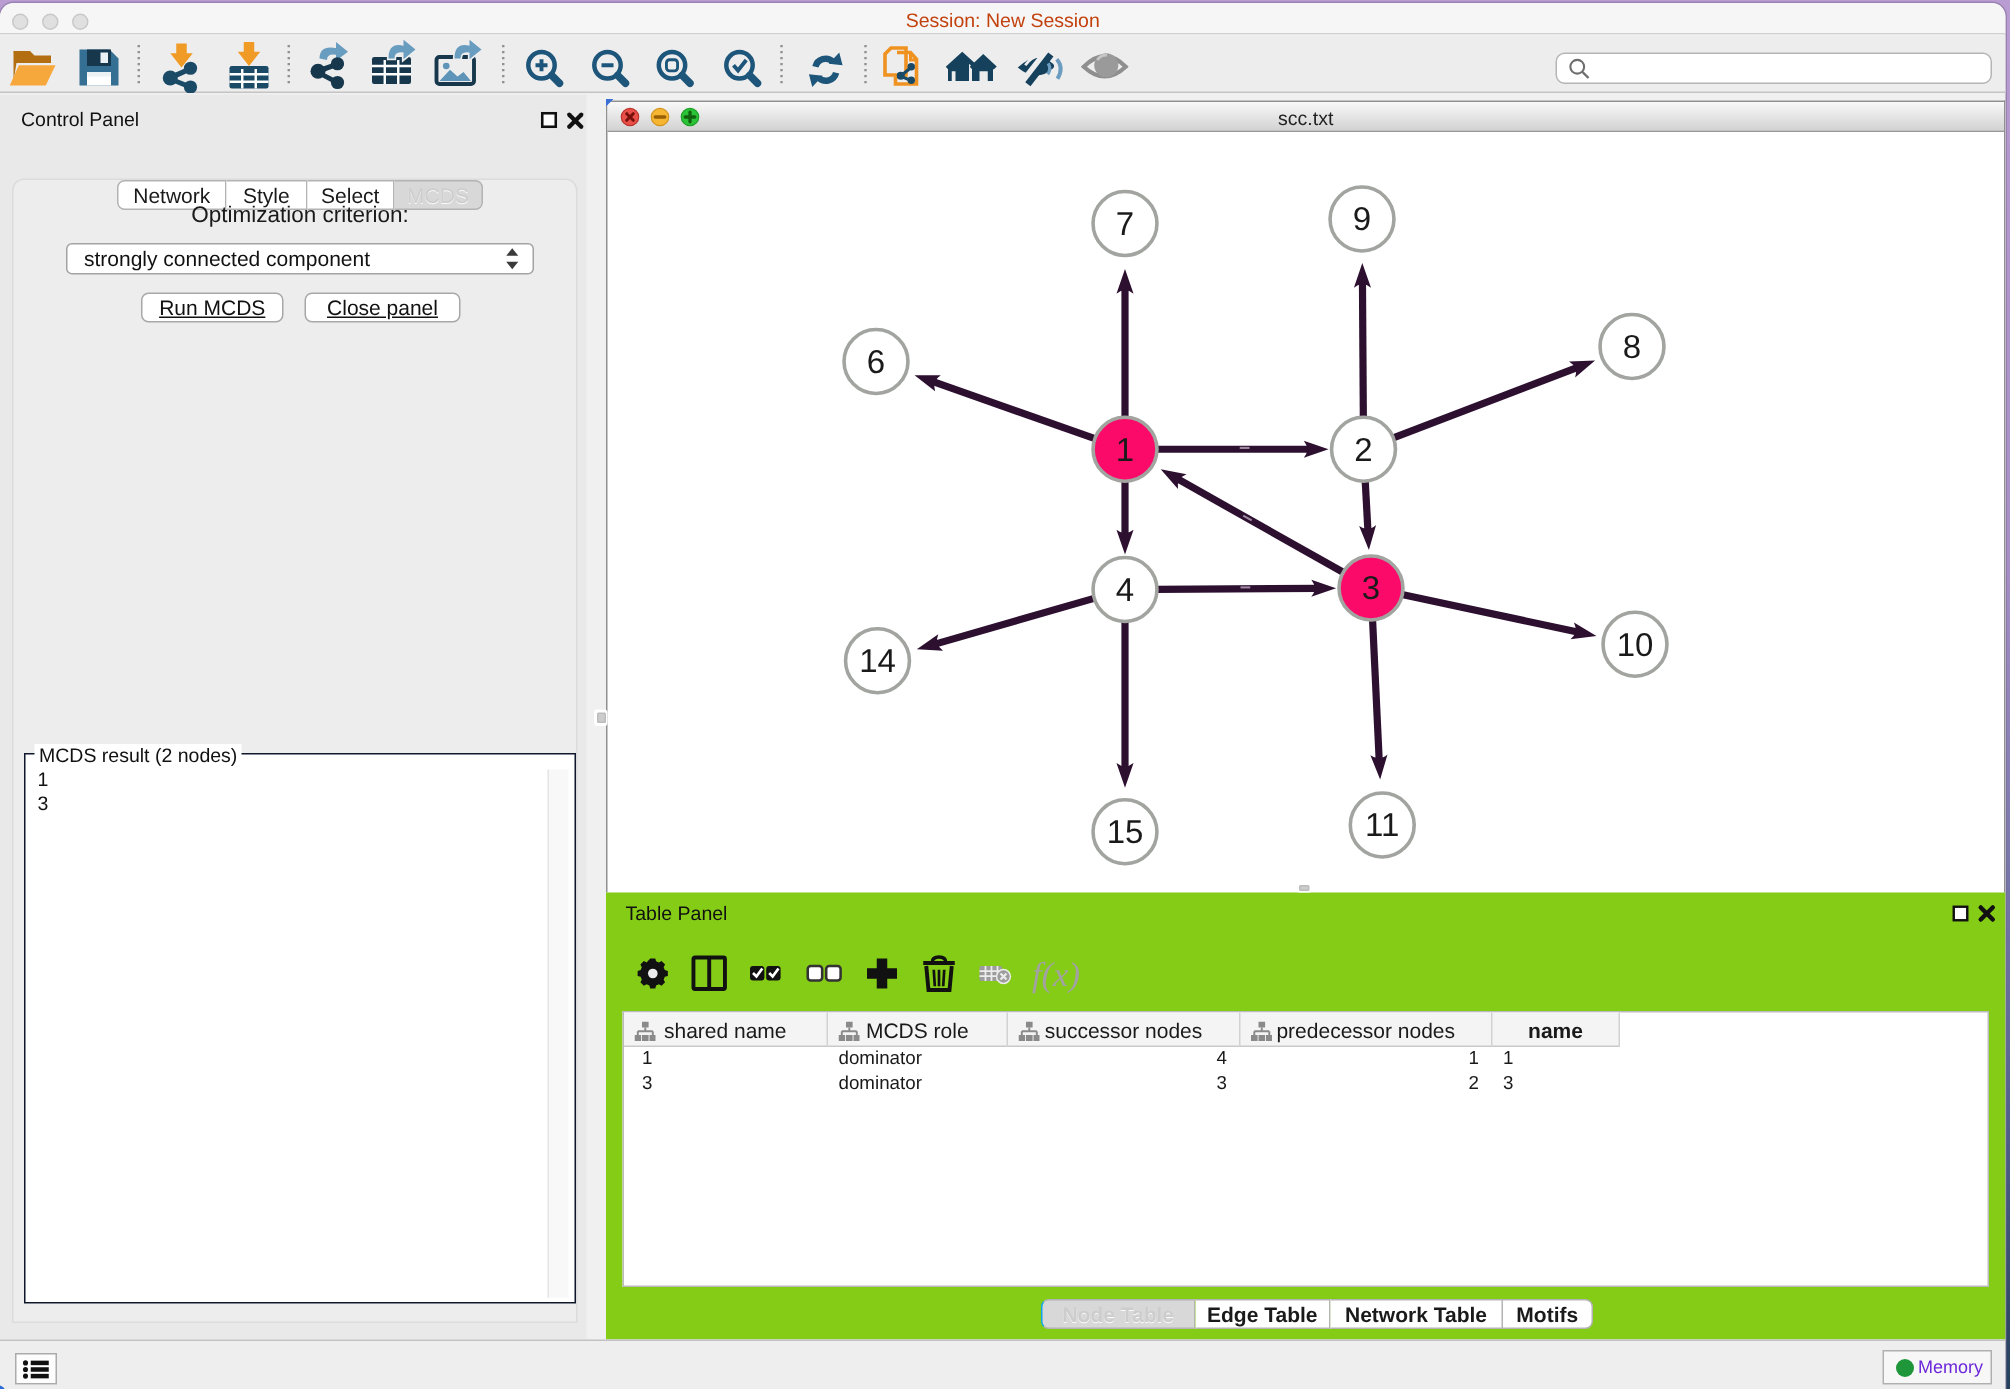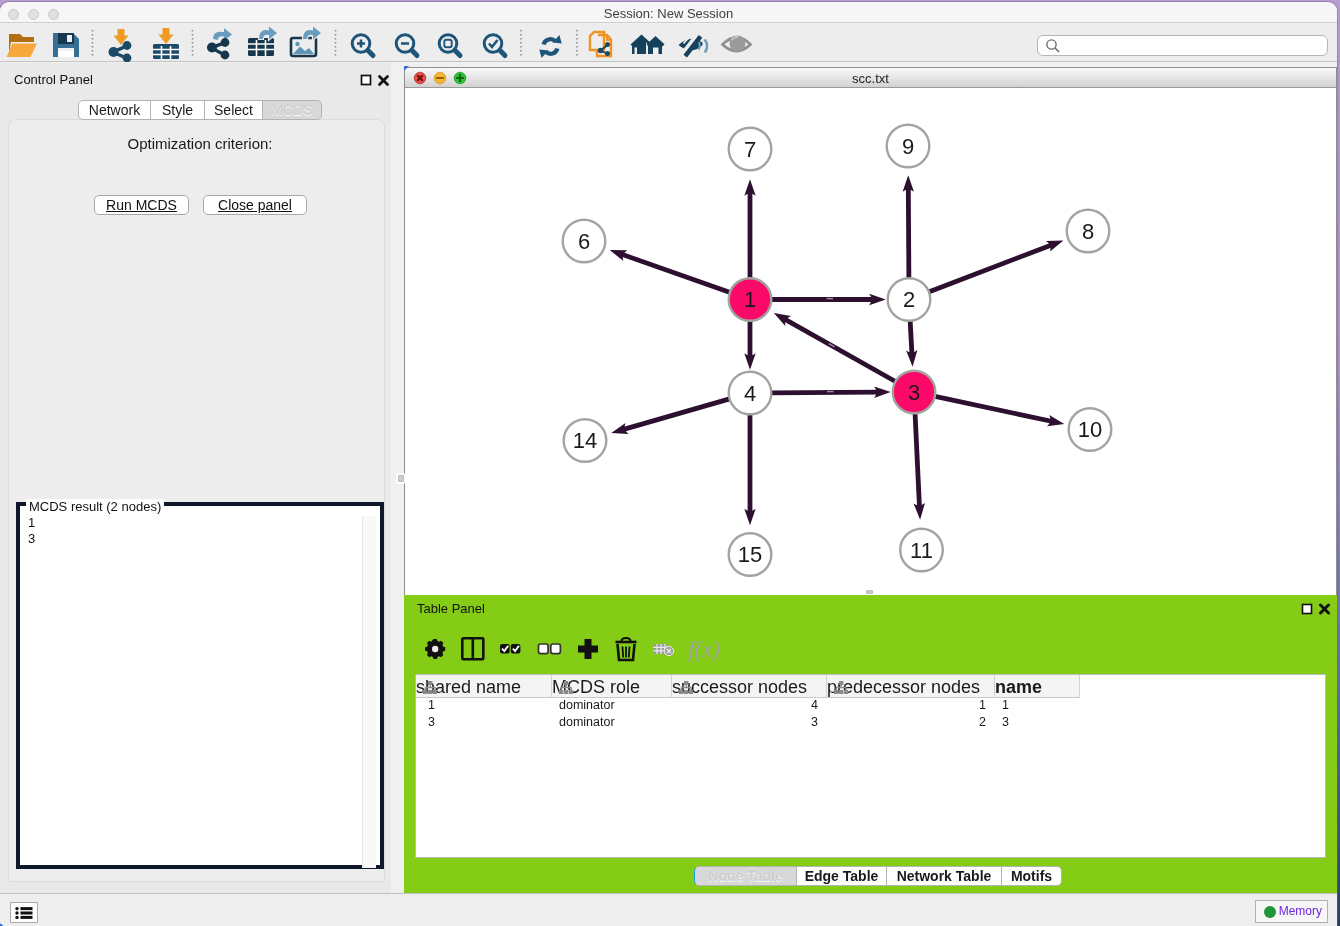--- a/index.html
+++ b/index.html
@@ -3,53 +3,53 @@
 <meta charset="utf-8">
 <style>
   * { margin:0; padding:0; box-sizing:border-box; }
   html,body { width:1340px; height:926px; overflow:hidden; }
   body { font-family:"Liberation Sans", sans-serif; background:linear-gradient(180deg,#b89cd2 0%, #a78fc6 40%, #5d6a9a 75%, #23415c 100%); position:relative; }
   #app { position:absolute; left:0; top:2px; width:1337px; height:924px; background:#f0f0f0; border-radius:9px 9px 0 0; box-shadow:0 0 0 1px rgba(120,100,140,.45); overflow:hidden; }
 
   
   #titlebar { position:absolute; left:0; top:0; width:100%; height:21px; background:#f6f6f6; border-bottom:1px solid #cfcfcf; border-radius:9px 9px 0 0; }
   .tl { position:absolute; top:7px; width:11px; height:11px; border-radius:50%; background:#e0e0e0; border:1px solid #c9c9c9; }
-  #wtitle { position:absolute; top:4px; width:100%; text-align:center; font-size:13px; color:#404040; }
+  #wtitle { position:absolute; top:4px; width:100%; text-align:center; font-size:13px; color:#c2410c; }
 
   
   #toolbar { position:absolute; left:0; top:22px; width:100%; height:38px; background:#ededed; border-bottom:1px solid #c4c4c4; }
   #search { position:absolute; left:1037px; top:11px; width:291px; height:21px; background:#fff; border:1px solid #b5b5b5; border-radius:6px; }
 
   
   #leftpanel { position:absolute; left:0; top:61px; width:391px; height:830px; background:#e9e9e9; }
   #cp-title { position:absolute; left:14px; top:9px; font-size:13px; color:#111; }
   #lp-card { position:absolute; left:8px; top:56px; width:377px; height:763px; background:#ededed; border:1px solid #dcdcdc; border-radius:8px 8px 0 0; }
-  .tabrow { position:absolute; display:flex; }
+  .tabrow { position:absolute; display:flex;margin-top:20px; }
   .tab { height:20px; font-size:14px; color:#1a1a1a; background:#fff; border:1px solid #b3b3b3; border-left:none; text-align:center; line-height:19px; }
   .tab.first { border-left:1px solid #b3b3b3; border-radius:5px 0 0 5px; }
   .tab.last { border-radius:0 5px 5px 0; }
   .tab.ghost { background:#d8d8d8; color:#cdcdcd; text-shadow:0 1px 0 #fafafa; }
   #opt-label { position:absolute; left:0; top:72px; width:400px; text-align:center; font-size:15px; color:#1a1a1a; }
   #combo { position:absolute; left:44px; top:99px; width:312px; height:21px; background:#fff; border:1px solid #a3a3a3; border-radius:4px; font-size:14px; line-height:19px; padding-left:11px; color:#111; }
   .btn { position:absolute; height:20px; background:#fff; border:1px solid #a8a8a8; border-radius:5px; font-size:14px; color:#111; text-align:center; line-height:18px;text-decoration:underline; }
-  #fieldset { position:absolute; left:16px; top:439px; width:368px; height:367px; background:#fff; border:4px solid #0f172a; }
+  #fieldset { position:absolute; left:16px; top:439px; width:368px; height:367px; background:#fff; border:1px solid #0f172a; }
   #fs-legend { position:absolute; left:6px; top:-7px; background:#fff; padding:0 3px; font-size:13px; color:#111; }
   #fs-scroll { position:absolute; right:4px; top:10px; width:14px; height:352px; background:#f8f8f8; border-left:1px solid #e6e6e6; }
 
   
   #netwin { position:absolute; left:404px; top:65px; width:933px; height:528px; border:1px solid #909090; border-bottom:none; background:#fff; }
   #net-titlebar { position:absolute; left:0; top:0; width:100%; height:20px; background:linear-gradient(#f9f9f9,#d2d2d2); border-bottom:1px solid #9a9a9a; }
   #net-title { position:absolute; width:100%; top:3px; text-align:center; font-size:13px; color:#222; }
 
   
   #tablepanel { position:absolute; left:404px; top:593px; width:933px; height:298px; background:#84cc16; }
   #tp-title { position:absolute; left:13px; top:6px; font-size:13px; color:#111; }
   #tbl { position:absolute; left:11px; top:79px; width:911px; height:184px; background:#fff; border:1px solid #bbb; }
   #thead { position:absolute; left:0; top:0; width:664px; height:23px; background:#f4f4f4; border-bottom:1px solid #c9c9c9; }
-  .th { position:absolute; top:0; height:23px; border-right:1px solid #d2d2d2; font-size:18px; color:#1a1a1a; line-height:24px; }
+  .th { position:absolute; top:0; height:23px; border-right:1px solid #d2d2d2; font-size:14px; color:#1a1a1a; text-align:center; line-height:24px; }
   .orgi { position:absolute; left:7px; top:6px; }
   .td { position:absolute; font-size:12.5px; color:#1a1a1a; }
   .tabrow2 { position:absolute; display:flex; }
   .tab2 { height:20px; font-size:14px; font-weight:bold; color:#1a1a1a; background:#fff; border:1px solid #b3b3b3; border-left:none; text-align:center; line-height:19px; }
 
   
   #statusbar { position:absolute; left:0; top:891px; width:100%; height:33px; background:#eeeeee; border-top:1px solid #c2c2c2; }
   #sb-left { position:absolute; left:10px; top:8px; width:28px; height:21px; background:#fdfdfd; border:1px solid #ababab; }
   #sb-mem { position:absolute; left:1255px; top:6px; width:73px; height:23px; background:#f7f7f7; border:1px solid #b0b0b0; font-size:12px; color:#6d28d9; text-align:right; padding:3px 5px 0 0; }
   #memdot { position:absolute; left:8px; top:5px; width:12px; height:12px; border-radius:50%; background:#1e9639; }
@@ -212,20 +212,26 @@
       </g>
     </svg>
     <div id="lp-card"></div>
     <div class="tabrow" style="left:78px; top:37px;">
       <div class="tab first" style="width:73px;">Network</div>
       <div class="tab" style="width:54px;">Style</div>
       <div class="tab" style="width:58px;">Select</div>
       <div class="tab last ghost" style="width:59px;">MCDS</div>
     </div>
     <div id="opt-label">Optimization criterion:</div>
+    <div id="combo">strongly connected component
+      <svg width="11" height="15" viewBox="0 0 11 15" style="position:absolute;right:8px;top:2px;">
+        <path d="M5.5 0.5 L9.5 5.5 L1.5 5.5 Z" fill="#3a3a3a"></path>
+        <path d="M5.5 14.5 L9.5 9.5 L1.5 9.5 Z" fill="#3a3a3a"></path>
+      </svg>
+    </div>
     <div class="btn" style="left:94px; top:132px; width:95px;">Run MCDS</div>
     <div class="btn" style="left:203px; top:132px; width:104px;">Close panel</div>
     <div id="fieldset">
       <div id="fs-legend">MCDS result (2 nodes)</div>
       <div style="position:absolute; left:8px; top:9px; font-size:13px; color:#111; line-height:16px;">1<br>3</div>
       <div id="fs-scroll"></div>
     </div>
   </div>
 
   <div id="netwin">

